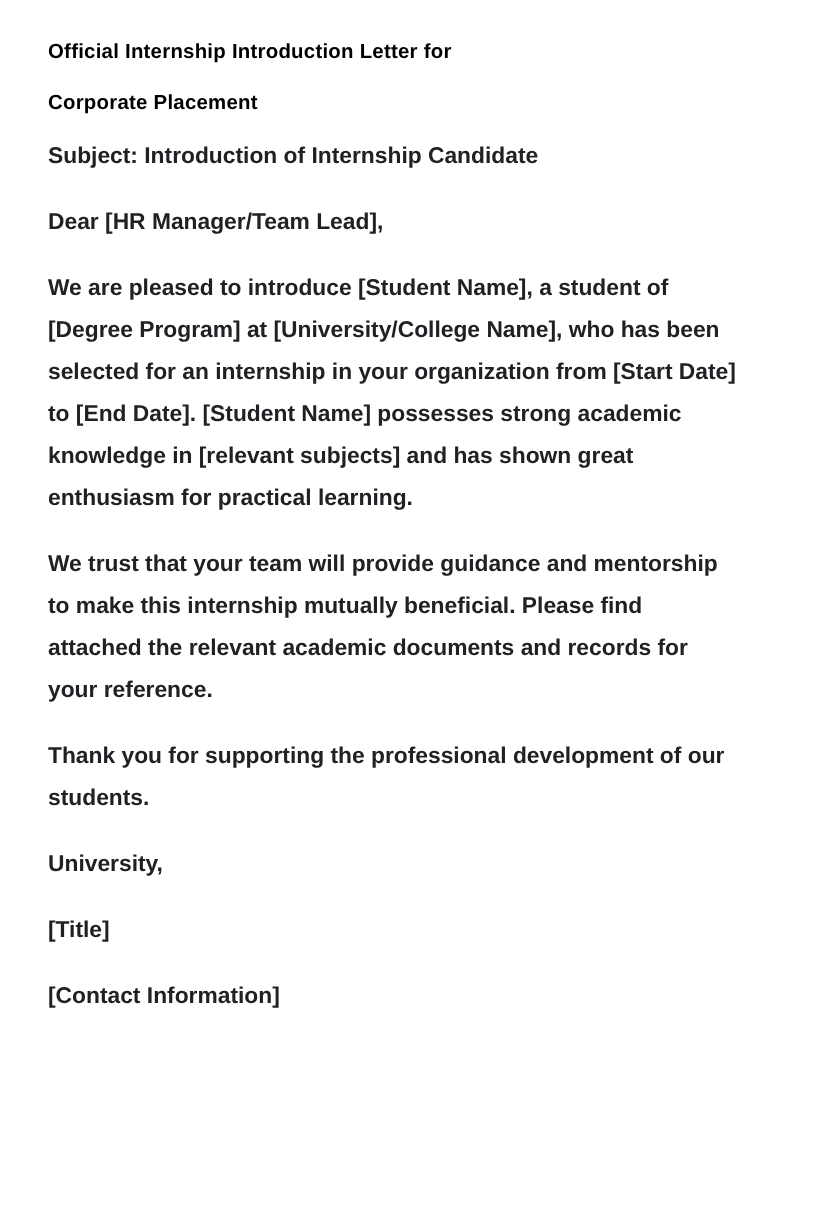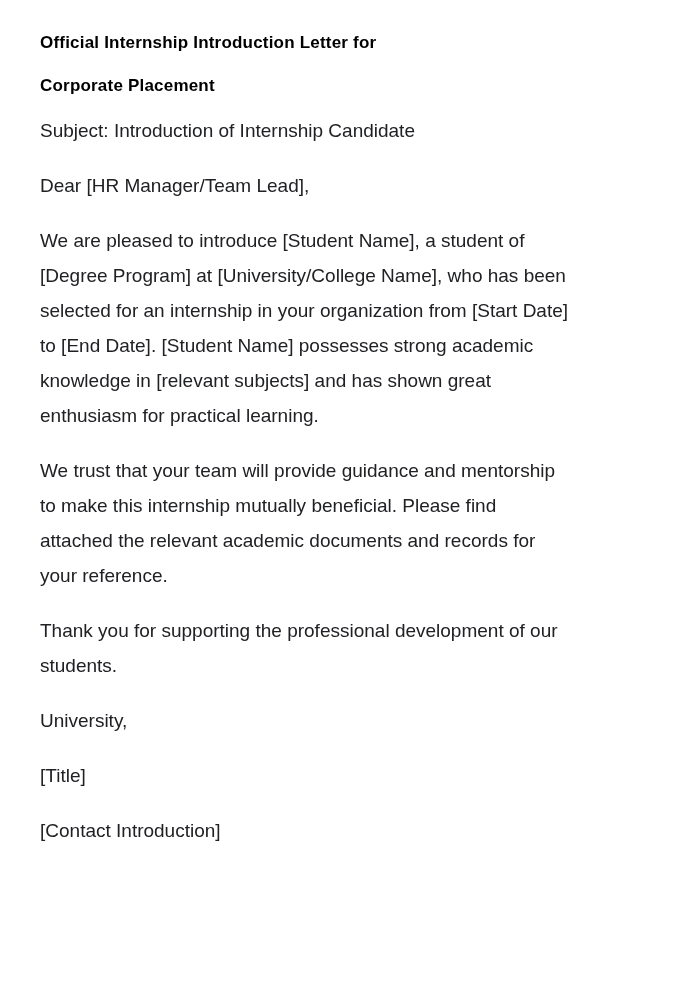--- a/index.html
+++ b/index.html
@@ -22,21 +22,21 @@
     font-size: 17px;
     font-weight: 700;
     line-height: 43px;
     color: #000000;
     margin: 0 0 6px 0;
     white-space: pre-line;
     letter-spacing: 0.2px;
   }
   .doc-paragraph {
     font-size: 19px;
-    font-weight: 400;
+    font-weight: 700;
     line-height: 35px;
     color: #202124;
     margin: 0 0 20px 0;
     white-space: pre-line;
     max-width: 625px;
   }
 </style>
 </head>
 <body>
 
@@ -62,14 +62,14 @@
 
   <p class="doc-paragraph">Thank you for supporting the professional development of our
 students.</p>
 
   <p class="doc-paragraph">University,</p>
 
 
   <p class="doc-paragraph">[Title]</p>
 
 
-  <p class="doc-paragraph">[Contact Introduction]</p>
+  <p class="doc-paragraph">[Contact Information]</p>
 </div>
 
 </body></html>

